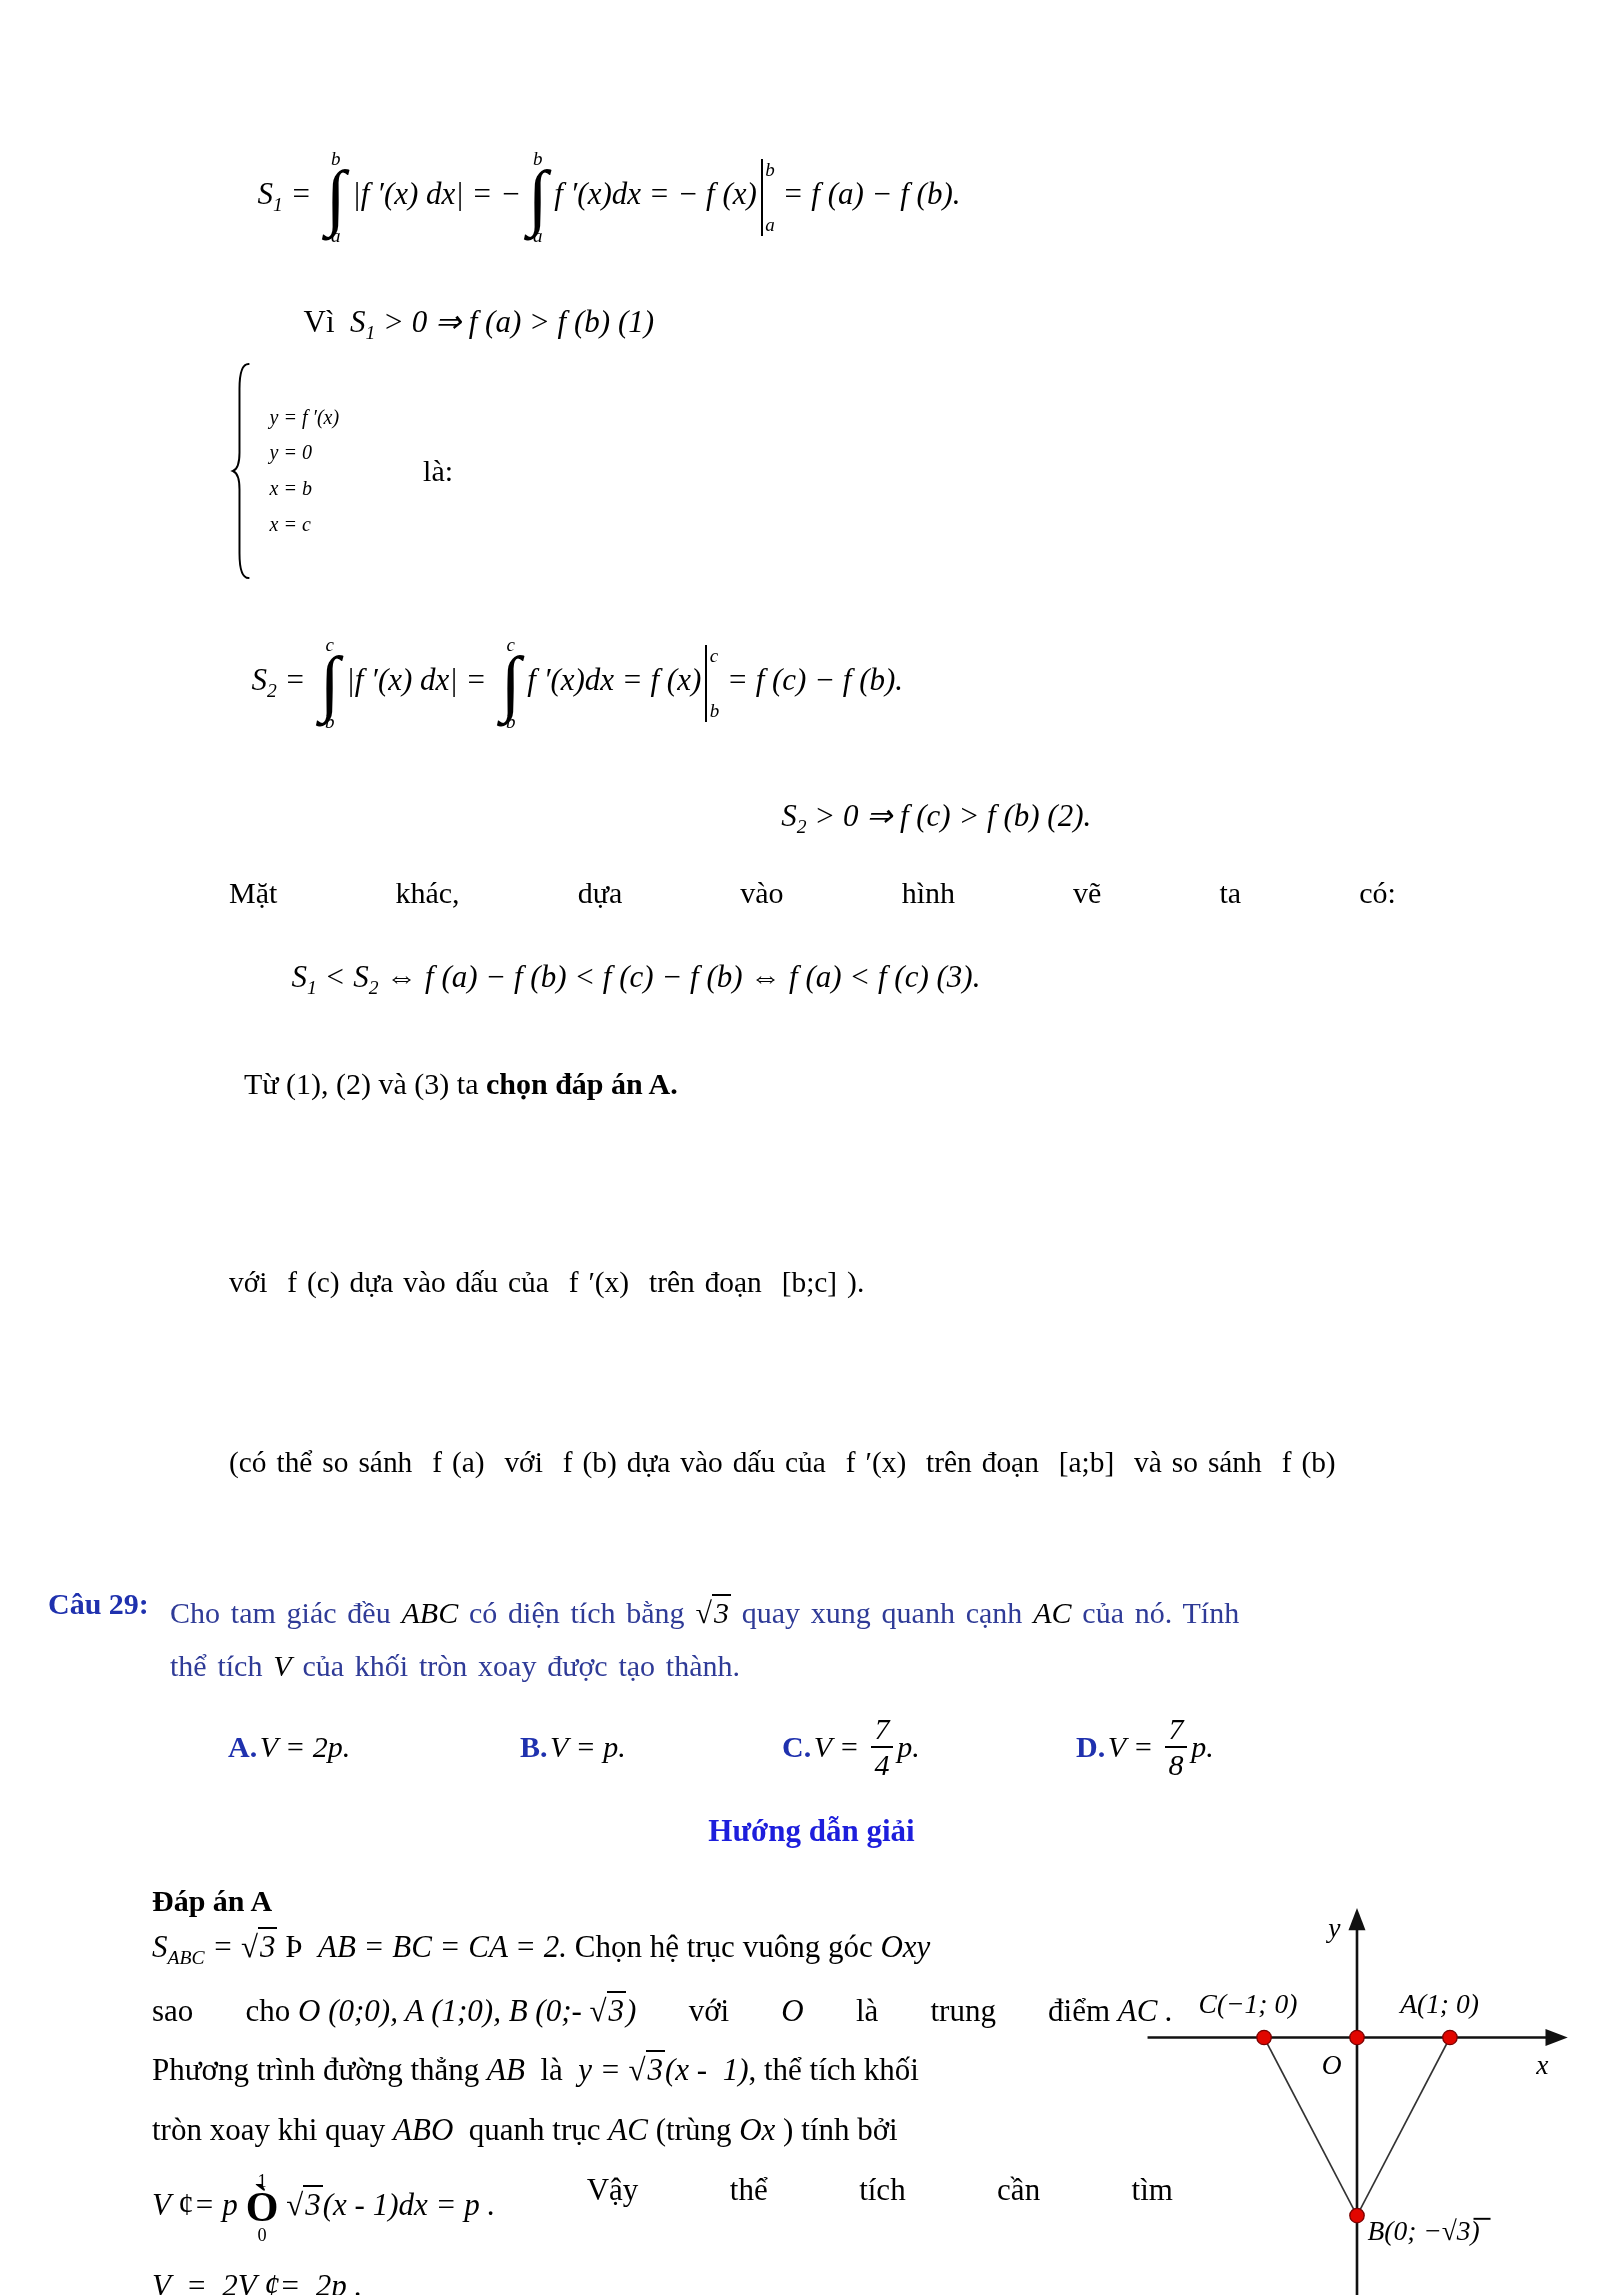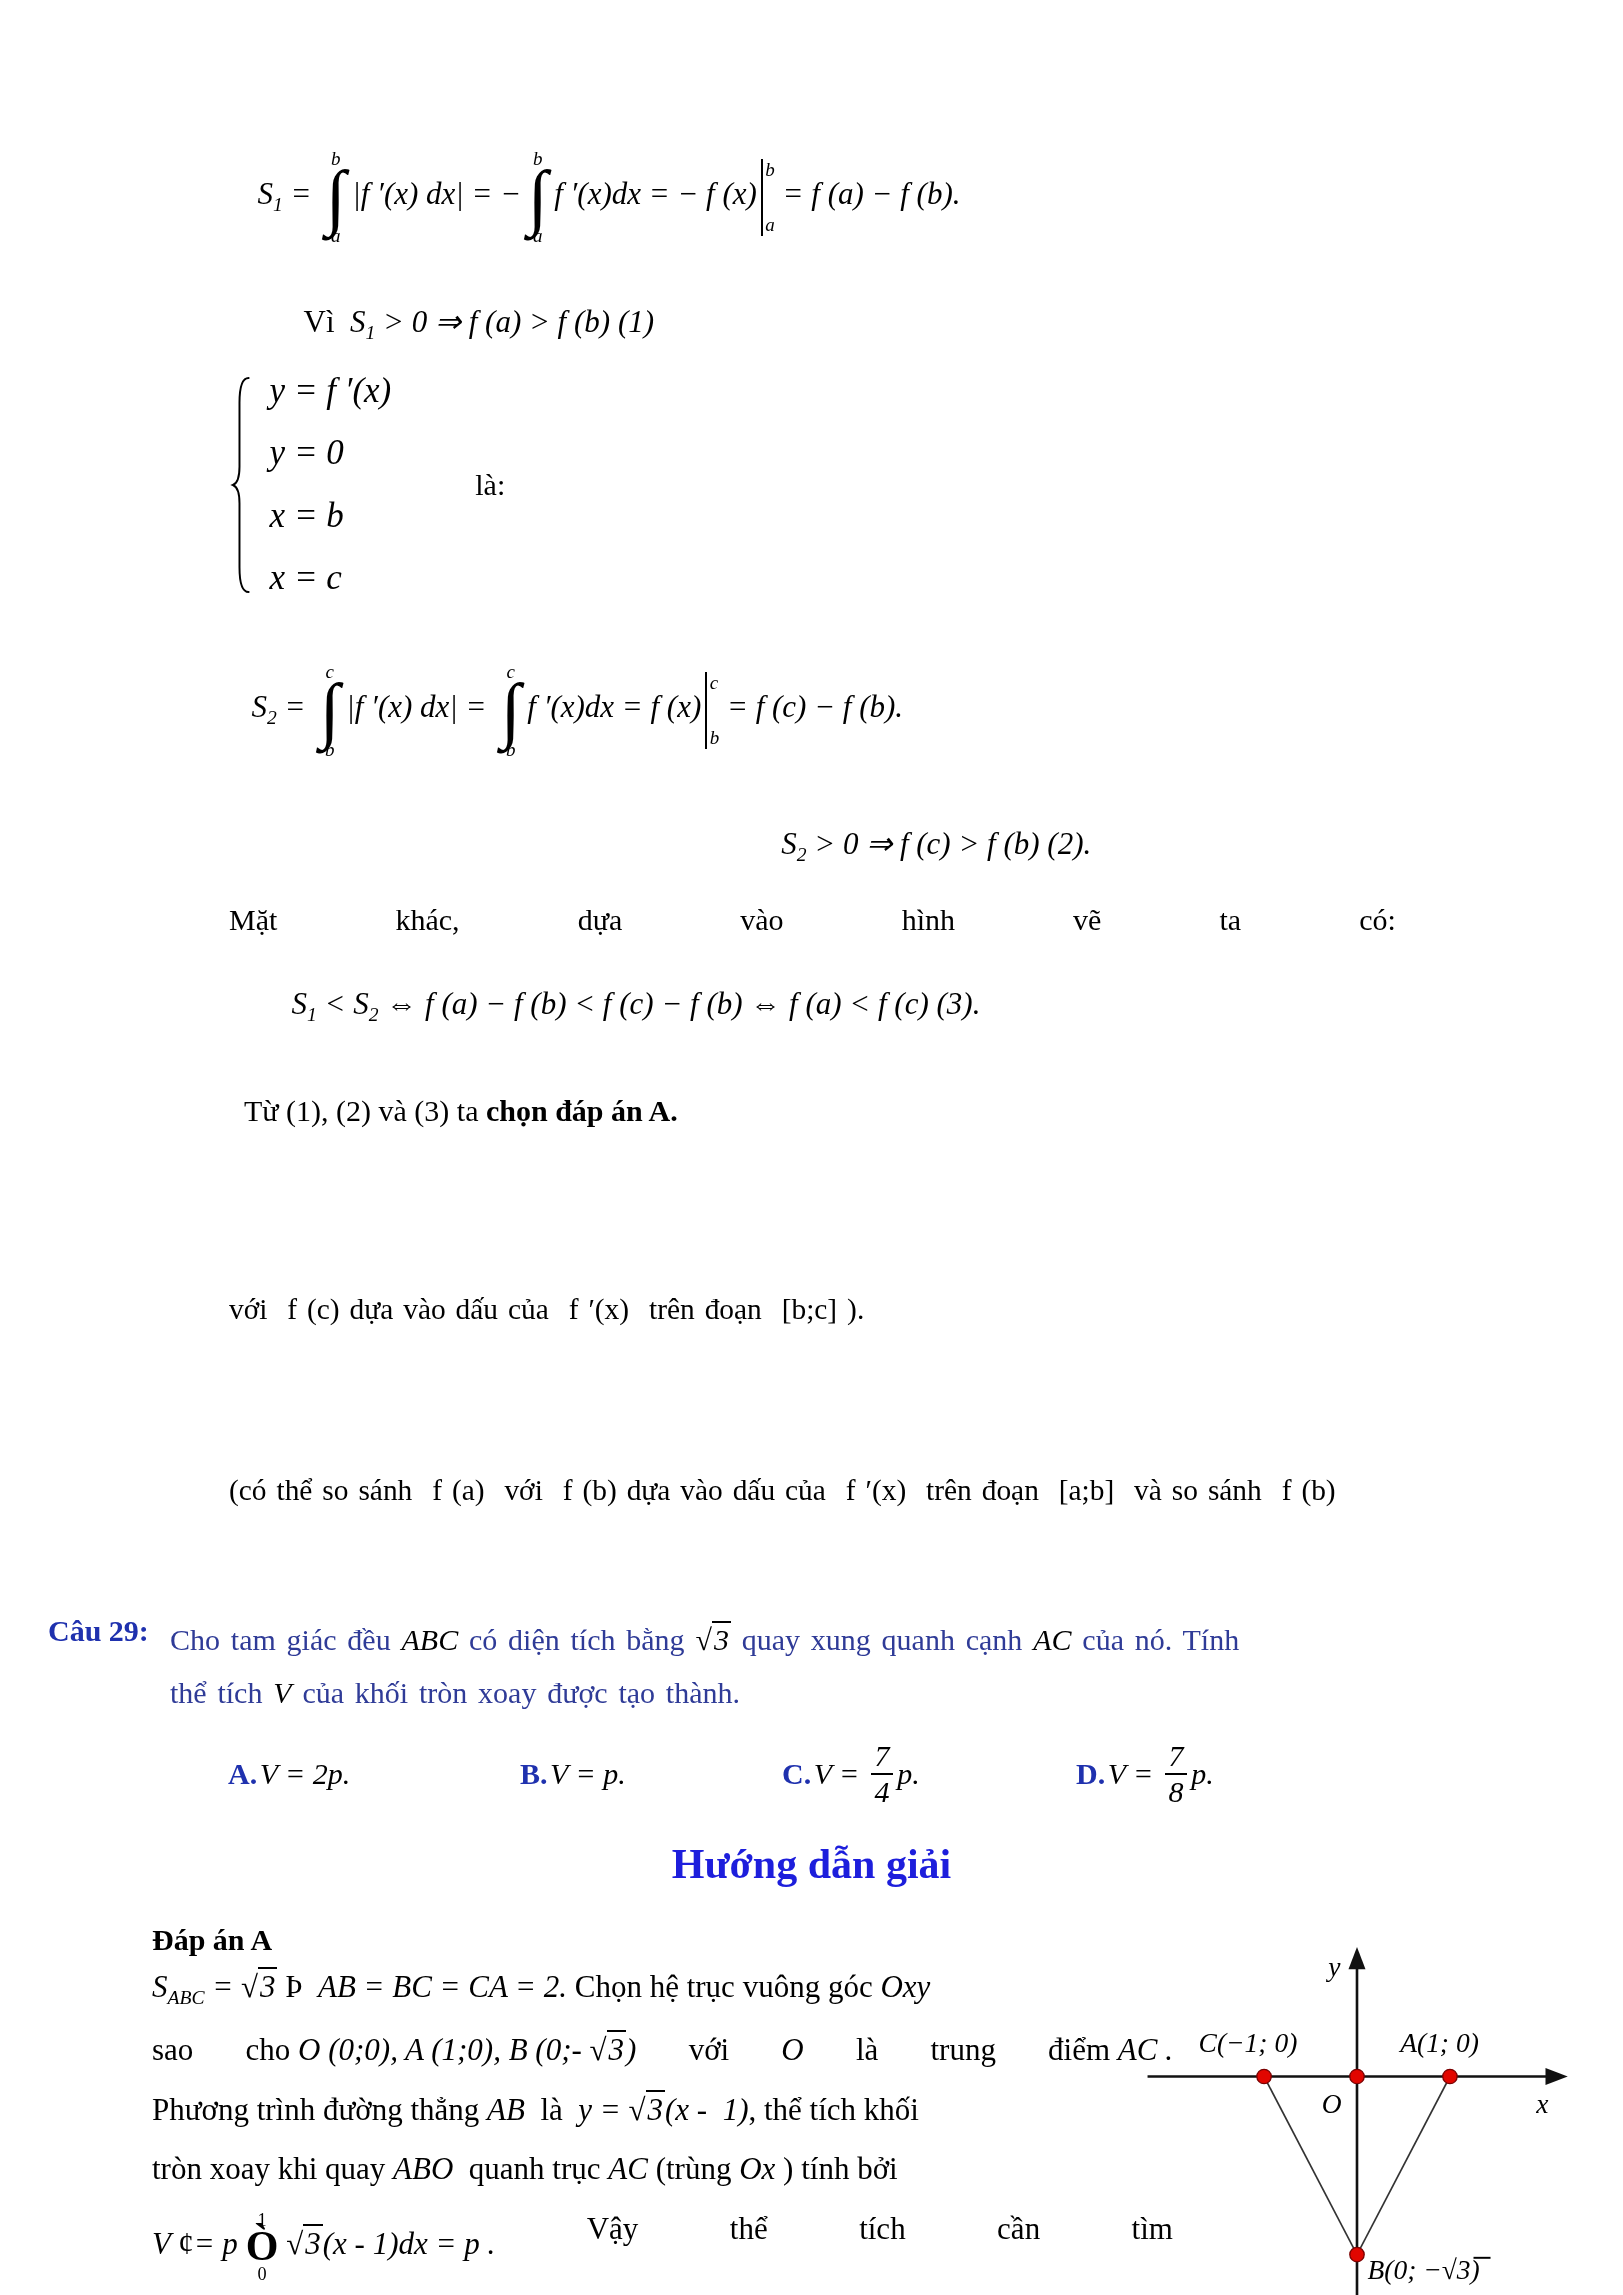--- a/index.html
+++ b/index.html
@@ -37,39 +37,39 @@
   
   .oint{display:inline-flex;flex-direction:column;align-items:center;vertical-align:middle;line-height:1;margin:0 7.9px;}
   .oint .lm{font-size:18.3px;font-style:normal;}
   .oint .sg{font-size:42px;font-weight:bold;line-height:.85;font-style:normal;}
   .spread{display:flex;justify-content:space-between;}
   
   .fs1{margin:113px 0 0 242px;}
   .viline{margin:22px 0 0 242px;font-size:31px;}
   .ttrow{margin:15.7px 0 0 229px;display:flex;align-items:center;}
   .ttrow .txt{word-spacing:2px;}
-  .syscol{margin-left:17px;line-height:1.78;font-size:35px;}
+  .syscol{margin-left:17px;line-height:1.78;font-size:20px;}
   .syscol span{display:block;}
   .la{margin-left:84px;}
   .fs2{margin:17px 0 0 236px;}
   .s2line{margin:30px 2px 0 236px;font-size:31px;text-align:center;}
   .mkline{margin:38px 0 0 229px;width:1167px;font-style:normal;}
   .s1s2{margin:13px 0 0 276px;font-size:31px;}
   .tuline{margin:34px 0 0 229px;}
   .noteblk{margin:30px 0 0 229px;line-height:2.05;font-size:29.4px;word-spacing:2.6px;}
   .cau-row{display:flex;margin-top:34px;}
   .cau-label{margin-left:48px;width:122px;color:var(--accent);font-weight:bold;flex:none;}
   .cau-body{color:var(--navy);width:1286px;line-height:1.75;word-spacing:3.3px;}
   .cau-body .m{color:#000;font-style:italic;}
   .opts{display:flex;margin:19.6px 0 0 228px;align-items:center;}
   .opt{display:inline-flex;align-items:center;}
   .opt .lt{color:var(--accent);font-weight:bold;margin-right:2.6px;}
   .opt .bd{font-style:italic;white-space:pre;}
   .opt-a{width:292px;}.opt-b{width:262px;}.opt-c{width:294px;}
-  .hdg{margin-top:30px;text-align:center;color:var(--titleblue);font-weight:bold;font-size:42px;}
+  .hdg{margin-top:30px;text-align:center;color:var(--titleblue);font-weight:bold;font-size:31px;}
   .dapan{margin:35px 0 0 152px;font-weight:bold;}
   .sol{position:relative;margin:11.8px 0 0 152px;width:1433px;}
   .sol .sline{width:1021px;margin:0 0 23.6px 0;white-space:pre;font-size:31px;}
   .sol .m{font-style:italic;}
   .sol .sp2{display:flex;justify-content:space-between;white-space:normal;}
   .graph{position:absolute;top:-29.4px;right:11.8px;}
   .graph text{font-family:"Liberation Serif",serif;font-size:42px;font-style:italic;}
 </style>
 </head>
 <body>

